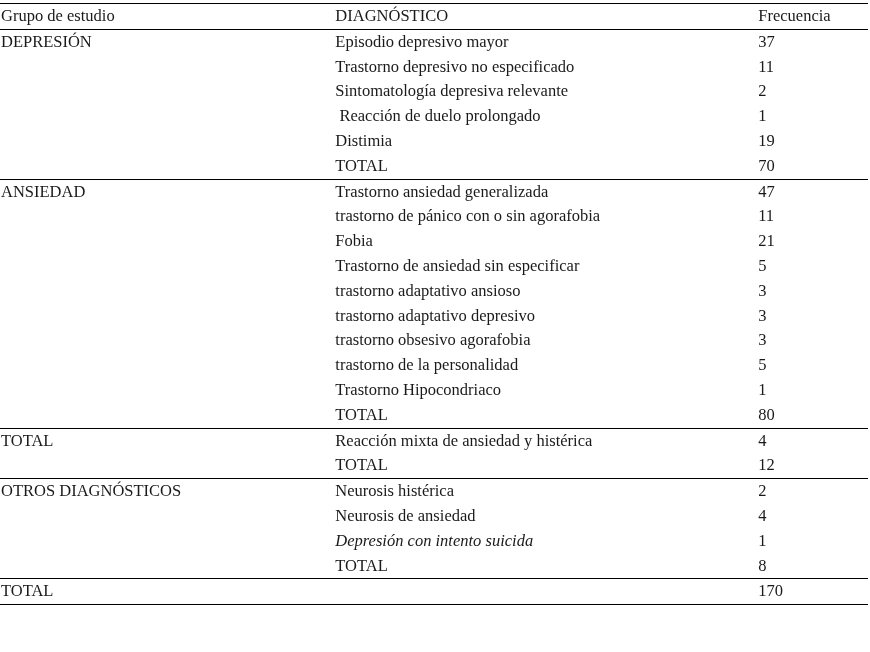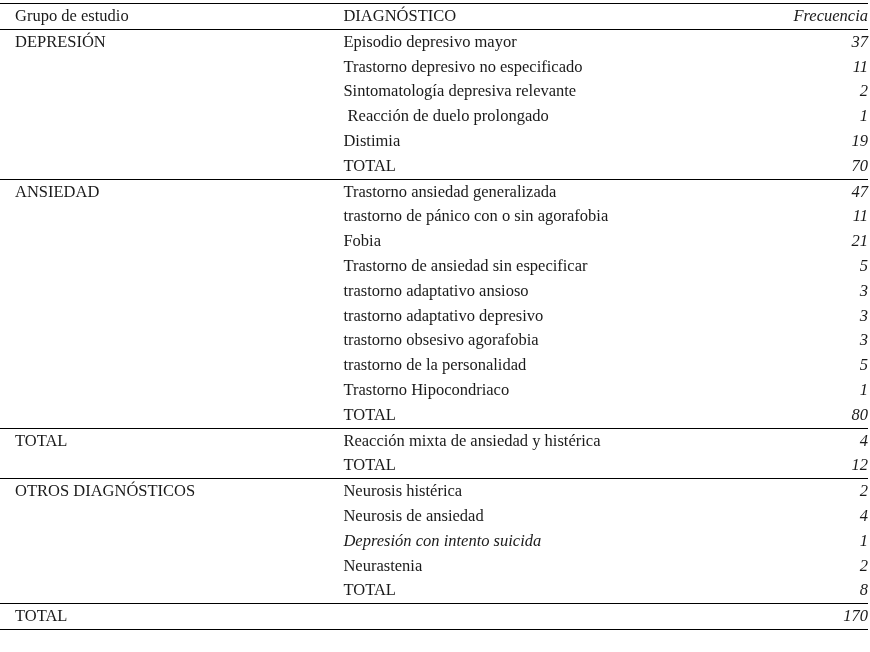--- a/index.html
+++ b/index.html
@@ -1,23 +1,23 @@
 <!DOCTYPE html>
 <html><head>
 <meta charset="utf-8">
 <style>
   html, body { margin: 0; padding: 0; background: #ffffff; }
   body { width: 870px; height: 652px; position: relative; overflow: hidden;
          font-family: "Liberation Serif", "DejaVu Serif", serif; color: #1a1a1a; }
   table { position: absolute; left: 0; top: 3px; width: 868px; border-collapse: collapse;
           font-size: 16.5px; }
   td, th { padding: 0; height: 24.8px; line-height: 24.8px; font-weight: normal; vertical-align: middle; white-space: nowrap; }
-  .c1 { width: 332px; padding-left: 15px; text-align: left; }
+  .c1 { width: 332px; padding-left: 1px; text-align: left; }
   .c2 { width: 420px; text-align: left; }
-  .c3 { width: 109px; text-align: right; font-style: italic; }
+  .c3 { width: 109px; text-align: left; }
   thead tr th { border-top: 1.5px solid #000; border-bottom: 1.5px solid #000; }
   tr.group-end td { border-bottom: 1.5px solid #000; }
   tr.grand td { border-bottom: 1.5px solid #000; }
 </style>
 </head>
 <body>
 
 <table>
   <thead>
     <tr>
@@ -125,25 +125,20 @@
       <tr>
         <td class="c1"></td>
         <td class="c2" style="white-space: pre;">Neurosis de ansiedad</td>
         <td class="c3">4</td>
       </tr>
       <tr>
         <td class="c1"></td>
         <td class="c2" style="white-space: pre; font-style: italic;">Depresión con intento suicida</td>
         <td class="c3">1</td>
       </tr>
-      <tr>
-        <td class="c1"></td>
-        <td class="c2" style="white-space: pre;">Neurastenia</td>
-        <td class="c3">2</td>
-      </tr>
       <tr class="group-end">
         <td class="c1"></td>
         <td class="c2" style="white-space: pre;">TOTAL</td>
         <td class="c3">8</td>
       </tr>
       <tr class="grand">
         <td class="c1">TOTAL</td>
         <td class="c2"></td>
         <td class="c3">170</td>
       </tr>

